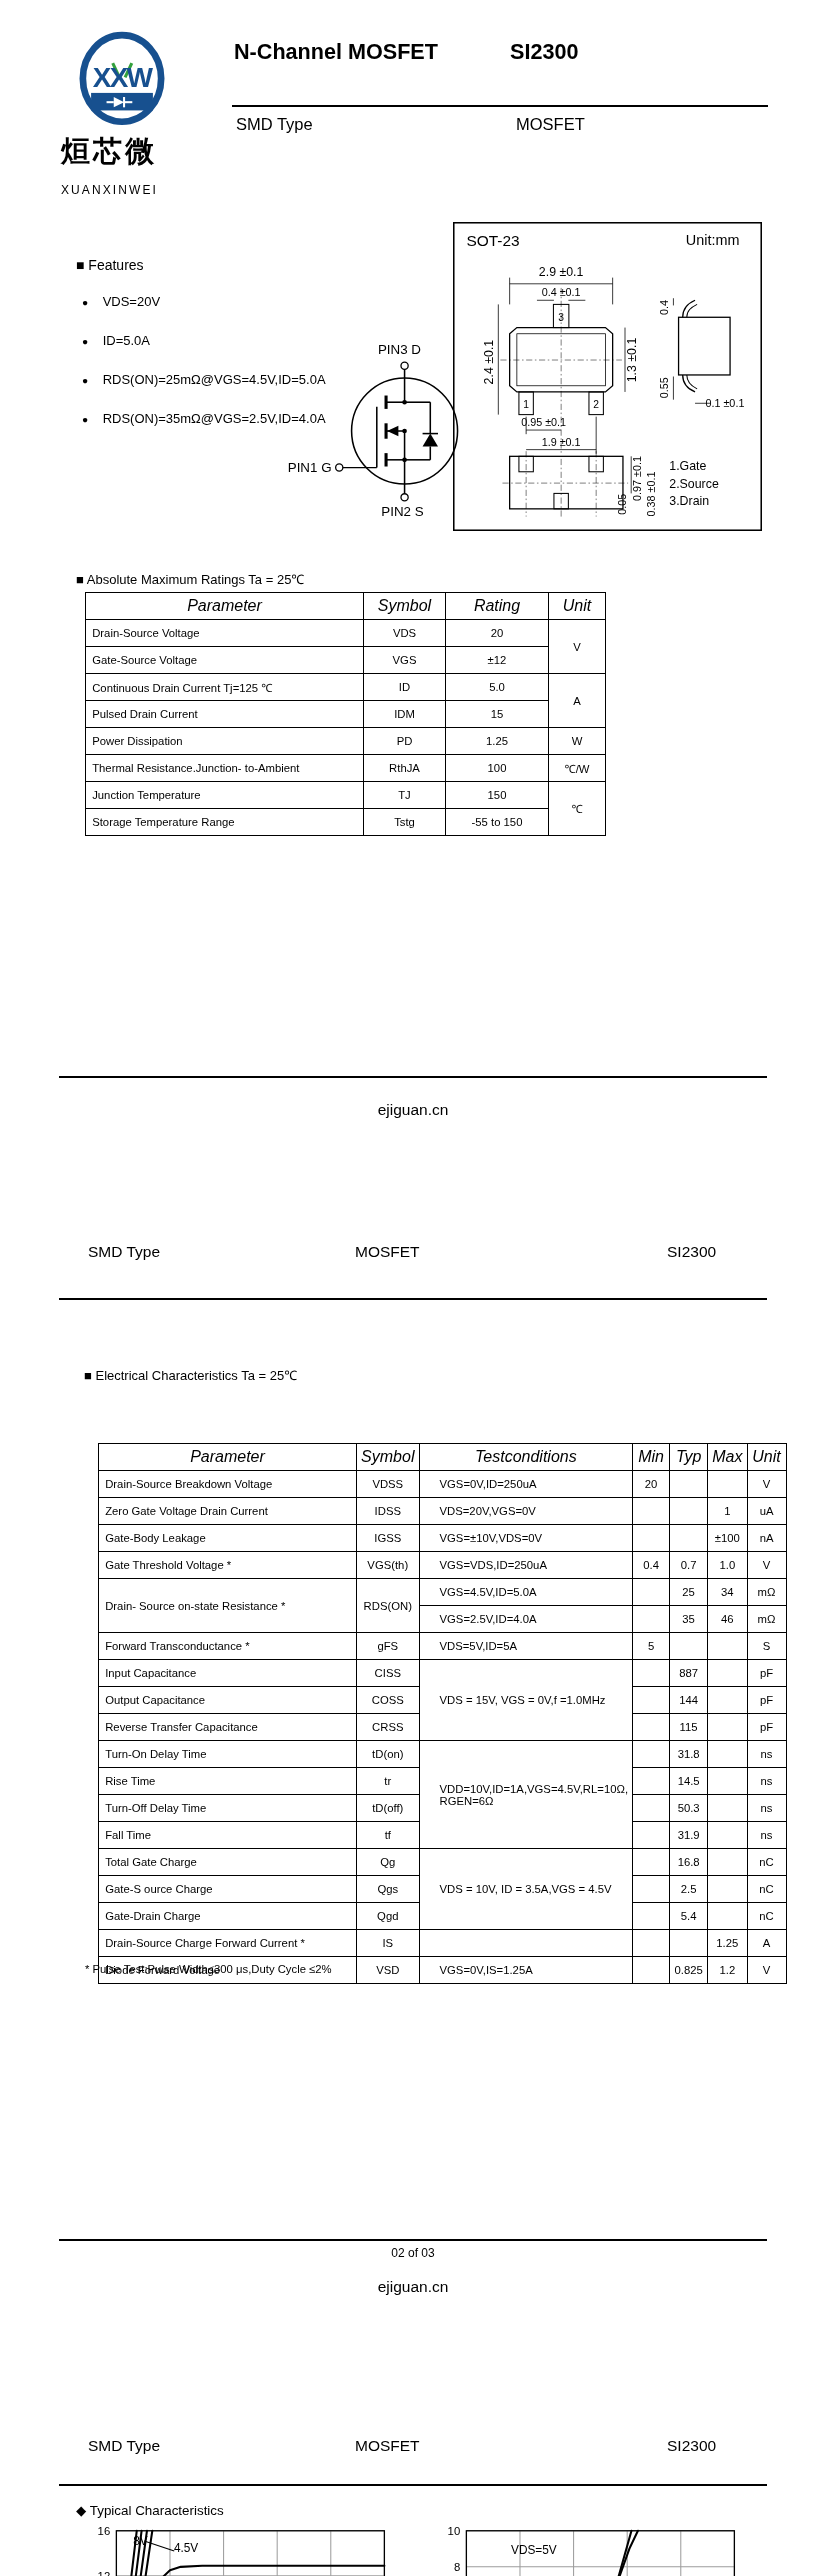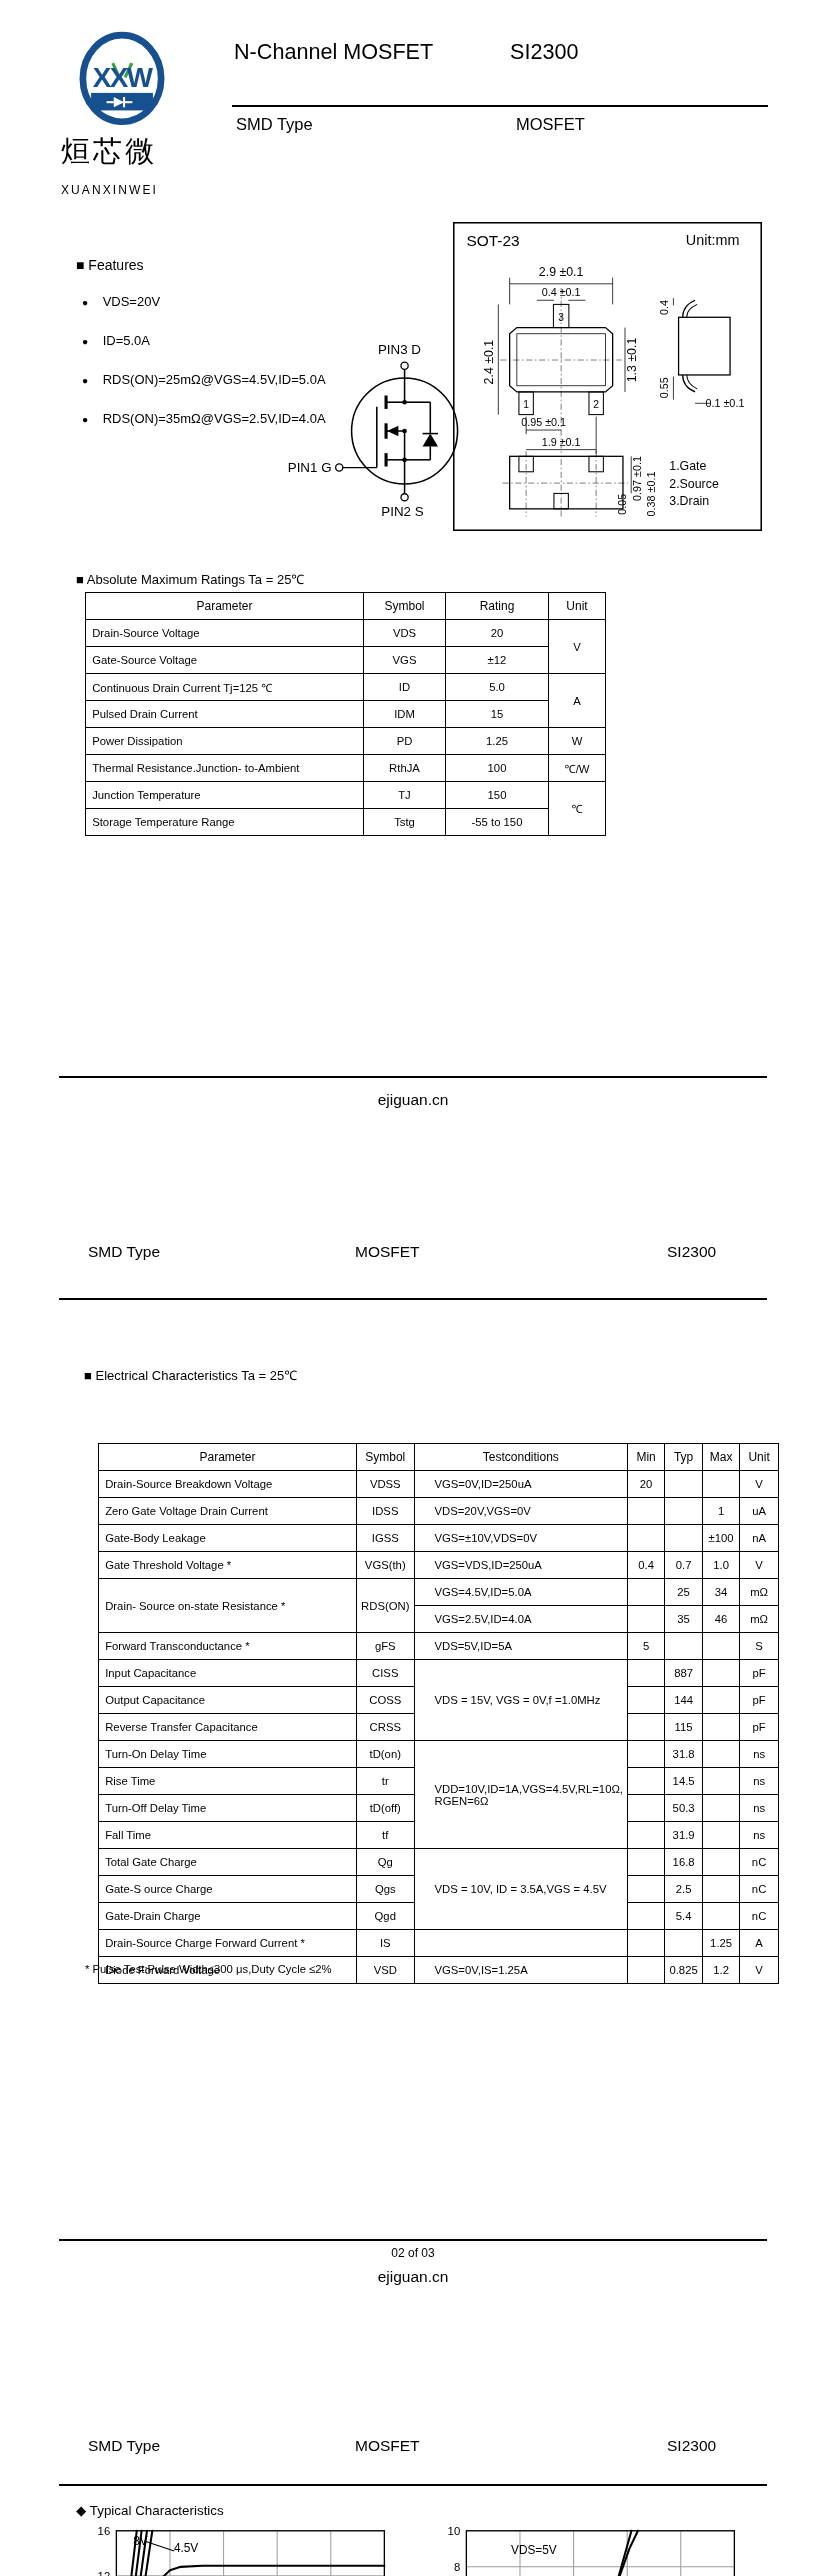--- a/index.html
+++ b/index.html
@@ -1,34 +1,34 @@
 <!DOCTYPE html>
 <html style="font-size:8.2px"><head>
 <meta charset="utf-8">
 <style>
   html,body{margin:0;padding:0;}
   body{width:818px;height:3470px;background:#ffffff;color:#000;
        font-family:"Liberation Sans", sans-serif;position:relative;overflow:hidden;}
   .abs{position:absolute;}
-  .b{font-weight:normal;}
+  .b{font-weight:bold;}
   .rule{position:absolute;background:#000;height:2.1px;}
   
   table{border-collapse:collapse;border:1.5px solid #000;background:#fff;table-layout:fixed;}
   th,td{border:1px solid #000;font-size:11.3px;font-weight:normal;text-align:center;
         padding:1.5px 4.1px;height:23px;word-wrap:break-word;}
-  thead th{border-bottom:1.5px solid #000;font-size:12px;}
+  thead th{border-bottom:1.5px solid #000;font-size:16px;font-style:italic;}
   td:first-child{text-align:left;padding-left:6.2px;}
   td.la{text-align:left;padding-left:20px;}
   
   .feat{display:flex;gap:14.4px;align-items:baseline;height:39px;font-size:13px;}
   .feat .bl{font-size:10.3px;}
   
   .foot{position:absolute;left:59px;width:708px;text-align:center;}
   .foot .pg{font-size:12px;}
-  .foot .site{font-size:15.5px;margin-top:8px;}
+  .foot .site{font-size:15.5px;margin-top:18px;}
   
   .ph{position:absolute;font-size:15.5px;}
   
   .chart{position:absolute;width:335px;}
   svg{font-family:"Liberation Sans", sans-serif;}
   .ln{fill:none;stroke:#000;stroke-width:2;}
   .ln2{fill:none;stroke:#000;stroke-width:2.5;}
   .ln3{fill:none;stroke:#000;stroke-width:3;}
   .ch{stroke:#000;stroke-width:6;}
   .dim{stroke:#000;stroke-width:1.5;}

